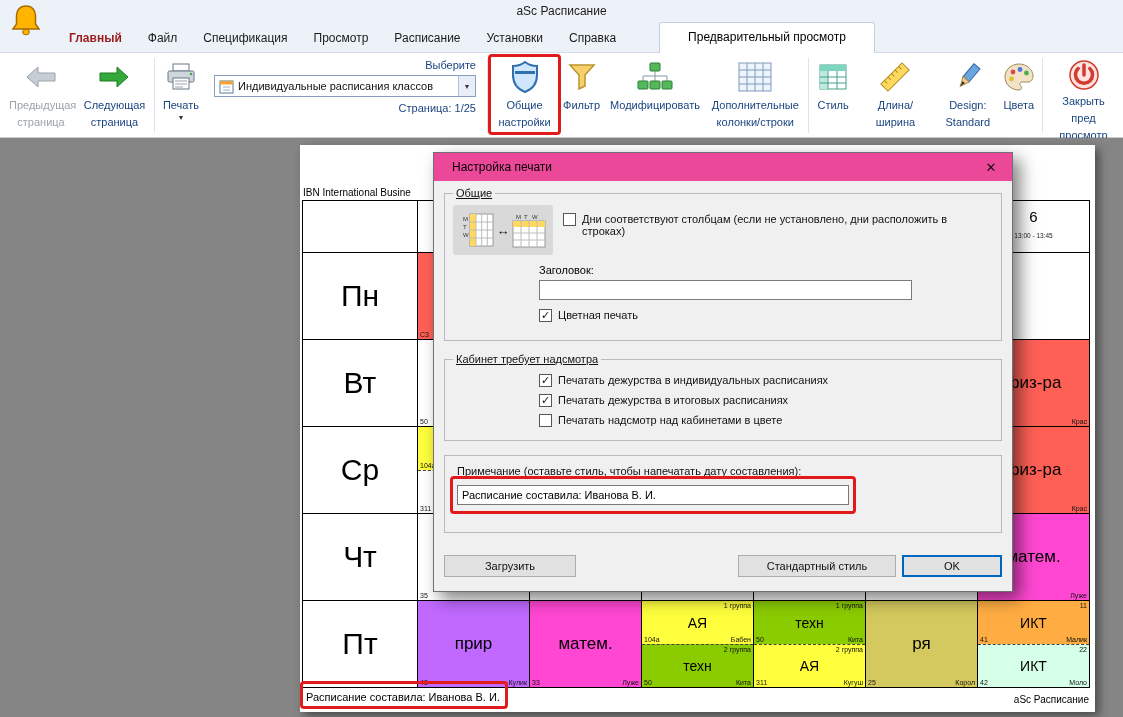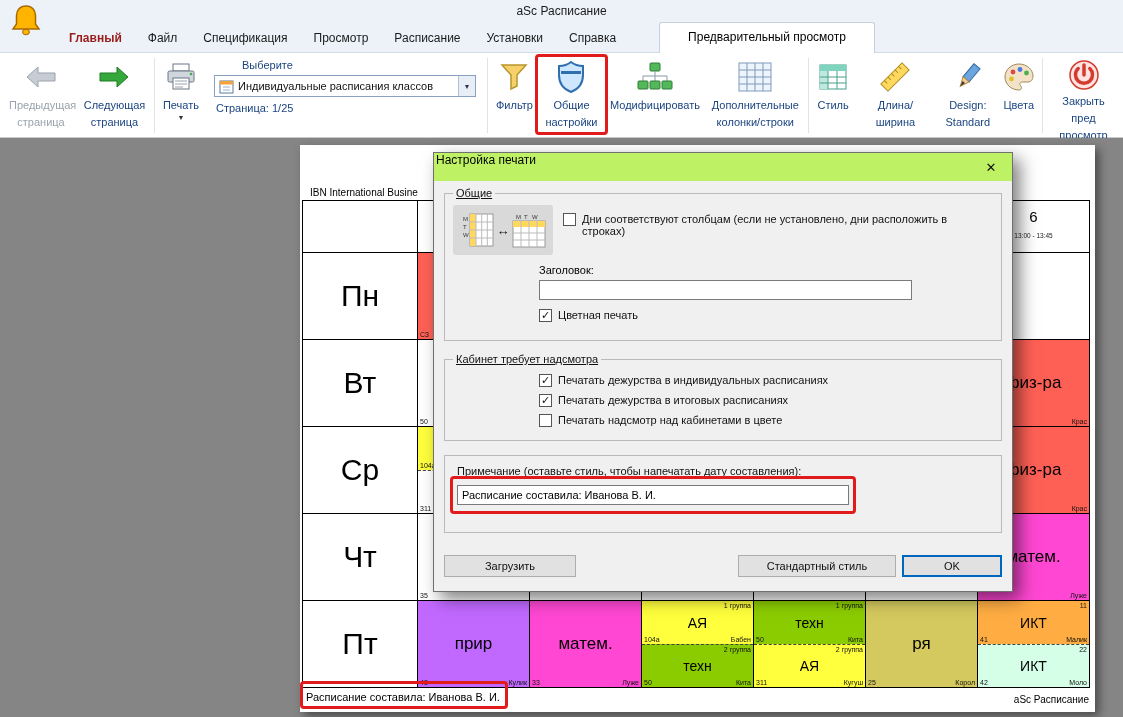--- a/index.html
+++ b/index.html
@@ -25,41 +25,41 @@
   .tb-btn { display:flex; flex-direction:column; align-items:center; padding:3px 5px 2px; position:relative; }
   .tb-icon { height:36px; display:flex; align-items:center; justify-content:center; }
   .tb-label { font-size:11px; line-height:17px; color:#1a4480; text-align:center; margin-top:2px; }
   .tb-btn.disabled .tb-label { color:#9aa3ad; }
   .mw58 .tb-label { max-width:58px; } .mw62 .tb-label { max-width:64px; }
   .mw66 .tb-label { max-width:66px; } .mw90 .tb-label { max-width:92px; }
   .mw52 .tb-label { max-width:52px; }
   .sep { width:1px; background:#dfe4ea; margin:2px 3px; }
   .drop-glyph { font-size:7px; color:#333; line-height:8px; }
 
-  .tb-select { display:flex; flex-direction:column; padding:2px 8px 0 10px; }
+  .tb-select { display:flex; flex-direction:column; padding:2px 8px 0 10px;align-items:flex-end; }
   .tb-caption { font-size:11px; color:#1a4480; margin:1px 0 4px 28px; }
   .combo { width:262px; height:22px; border:1px solid #8aa0c0; background:#fff;
     display:flex; align-items:center; }
   .combo-icon { margin:0 4px 0 4px; display:flex; }
   .combo-text { flex:1; font-size:11px; color:#111; white-space:nowrap; overflow:hidden; }
   .combo-arrow { width:17px; align-self:stretch; background:#e8eef6; border-left:1px solid #b0c0d8;
     display:flex; align-items:center; justify-content:center; font-size:7px; color:#335; }
   .page-info { font-size:11px; color:#1a4480; margin:5px 0 0 2px; }
 
   
   .ann { position:absolute; border:3px solid #e11b1b; border-radius:4px; pointer-events:none; z-index:220; }
   .ann-btn { top:-2px; bottom:0; left:-3px; right:-3px; }
   .ann-note { top:-9px; bottom:-9px; left:-7px; right:-7px; }
   .ann-footer { top:-6px; bottom:-4px; left:-6px; right:-8px; }
 
   
   .preview { position:absolute; top:138px; left:0; right:0; bottom:0; background:#858585; }
   .page { position:absolute; left:300px; top:7px; width:795px; height:567px; background:#fff;
     box-shadow:4px 4px 9px rgba(0,0,0,.45); }
-  .school-header { position:absolute; left:10px; top:42px; font-size:10px; color:#000; white-space:nowrap; }
+  .school-header { position:absolute; left:3px; top:42px; font-size:10px; color:#000; white-space:nowrap; }
 
   .tt { position:absolute; left:2px; top:55px; display:grid;
     grid-template-columns:115px repeat(6,112px); grid-template-rows:52px repeat(5,87px);
     border-top:1px solid #000; border-left:1px solid #000; }
   .tc { position:relative; border-right:1px solid #000; border-bottom:1px solid #000;
     background:#fff; overflow:hidden; }
   .day { display:flex; align-items:center; justify-content:center; font-size:30px; color:#000; }
   .subj { position:absolute; left:0; right:0; top:50%; transform:translateY(-50%);
     text-align:center; font-size:17px; color:#000; }
   .subj-sm { font-size:14px; }
@@ -71,21 +71,21 @@
   .h6 { display:flex; flex-direction:column; align-items:center; padding-top:7px; gap:7px; }
   .h6-num { font-size:15px; } .h6-time { font-size:6.5px; color:#222; }
 
   .footer-left-wrap { position:absolute; left:6px; bottom:7px; }
   .footer-left { font-size:11px; color:#000; white-space:nowrap; }
   .footer-right { position:absolute; right:6px; bottom:7px; font-size:10px; color:#000; }
 
   
   .dialog { position:absolute; left:433px; top:152px; width:580px; height:440px; z-index:50;
     background:#f0f0f0; border:1px solid #707070; box-shadow:7px 7px 16px rgba(0,0,0,.5); }
-  .dlg-titlebar { height:28px; background:#bef264; display:flex; align-items:flex-start; padding-left:2px; }
+  .dlg-titlebar { height:28px; background:#ec4899; display:flex; align-items:center; padding-left:18px; }
   .dlg-title { font-size:12px; color:#000; }
   .dlg-close { margin-left:auto; width:42px; height:100%; display:flex; align-items:center;
     justify-content:center; font-size:13px; color:#111; }
   fieldset { border:1px solid #bababa; margin:0 10px; padding:2px 8px 8px; }
   legend { font-size:11px; padding:0 3px; color:#111;text-decoration:underline; }
   .fs-general { margin-top:6px; height:154px; }
   .fs-superv { margin-top:12px; height:88px; }
   .fs-note { margin-top:14px; height:78px; }
   .gen-row { display:flex; align-items:flex-start; margin-top:4px; }
   .icon-pair { width:100px; height:50px; background:#d9d9d9; border-radius:3px;
@@ -182,38 +182,38 @@
         </svg>
       </span>
       <span class="combo-text">Индивидуальные расписания классов</span>
       <span class="combo-arrow">▼</span>
     </div>
     <span class="page-info">Страница: 1/25</span>
   </div>
 
   <div class="sep"></div>
 
+  <div class="tb-btn mw58">
+    <span class="tb-icon">
+      <svg width="28" height="32" viewBox="0 0 28 32">
+        <path d="M14 1 C10.5 3.8 6 5 2 5 V14 C2 22.5 7 28.3 14 31 C21 28.3 26 22.5 26 14 V5 C22 5 17.5 3.8 14 1 Z" fill="#cfe6ff" stroke="#2f6fae" stroke-width="2"></path>
+        <path d="M4 11.5 H24" stroke="#2f6fae" stroke-width="3"></path>
+      </svg>
+    </span>
+    <span class="tb-label">Общие настройки</span>
+    <div class="ann ann-btn"></div>
+  </div>
+
   <div class="tb-btn">
     <span class="tb-icon">
       <svg width="30" height="30" viewBox="0 0 30 30">
           <path d="M3 3 H27 L18 13 V24 L12 27 V13 Z" fill="#f6d06b" stroke="#b9952d" stroke-width="1.5"></path>
         </svg>
     </span>
     <span class="tb-label">Фильтр</span>
-  </div>
-
-  <div class="tb-btn mw58">
-    <span class="tb-icon">
-      <svg width="28" height="32" viewBox="0 0 28 32">
-        <path d="M14 1 C10.5 3.8 6 5 2 5 V14 C2 22.5 7 28.3 14 31 C21 28.3 26 22.5 26 14 V5 C22 5 17.5 3.8 14 1 Z" fill="#cfe6ff" stroke="#2f6fae" stroke-width="2"></path>
-        <path d="M4 11.5 H24" stroke="#2f6fae" stroke-width="3"></path>
-      </svg>
-    </span>
-    <span class="tb-label">Общие настройки</span>
-    <div class="ann ann-btn"></div>
   </div>
 
   <div class="tb-btn">
     <span class="tb-icon">
       <svg width="36" height="30" viewBox="0 0 36 30">
         <rect x="13" y="1" width="10" height="8" rx="1" fill="#52b85a" stroke="#2e7d36"></rect>
         <path d="M18 9 V14 M6 19 V14 H30 V19 M18 14 V19" stroke="#8a9aa8" fill="none"></path>
         <rect x="1" y="19" width="10" height="8" rx="1" fill="#52b85a" stroke="#2e7d36"></rect>
         <rect x="13" y="19" width="10" height="8" rx="1" fill="#52b85a" stroke="#2e7d36"></rect>
         <rect x="25" y="19" width="10" height="8" rx="1" fill="#52b85a" stroke="#2e7d36"></rect>

